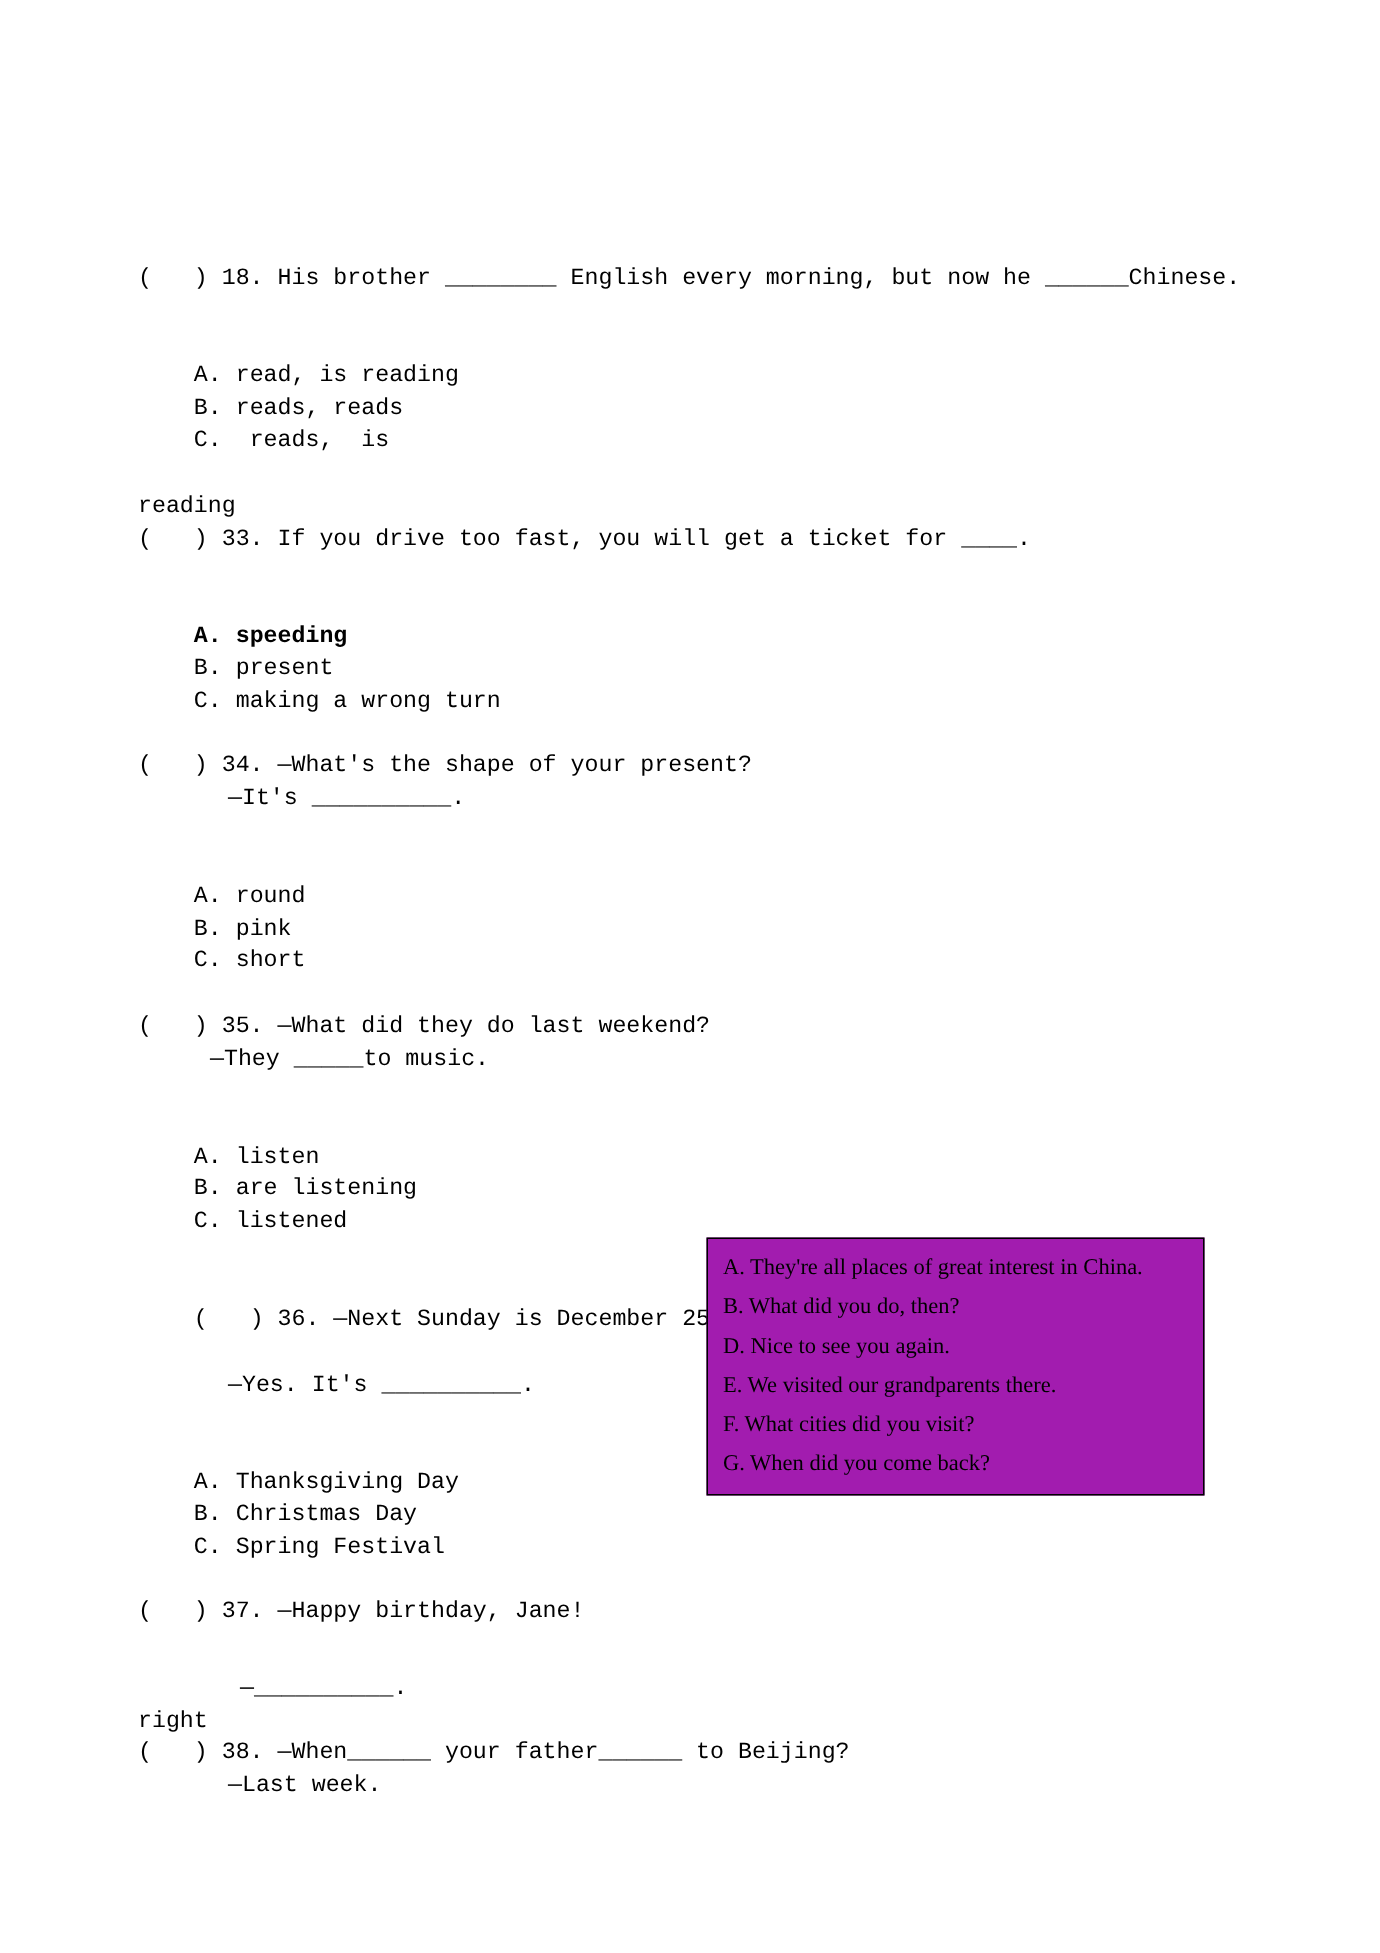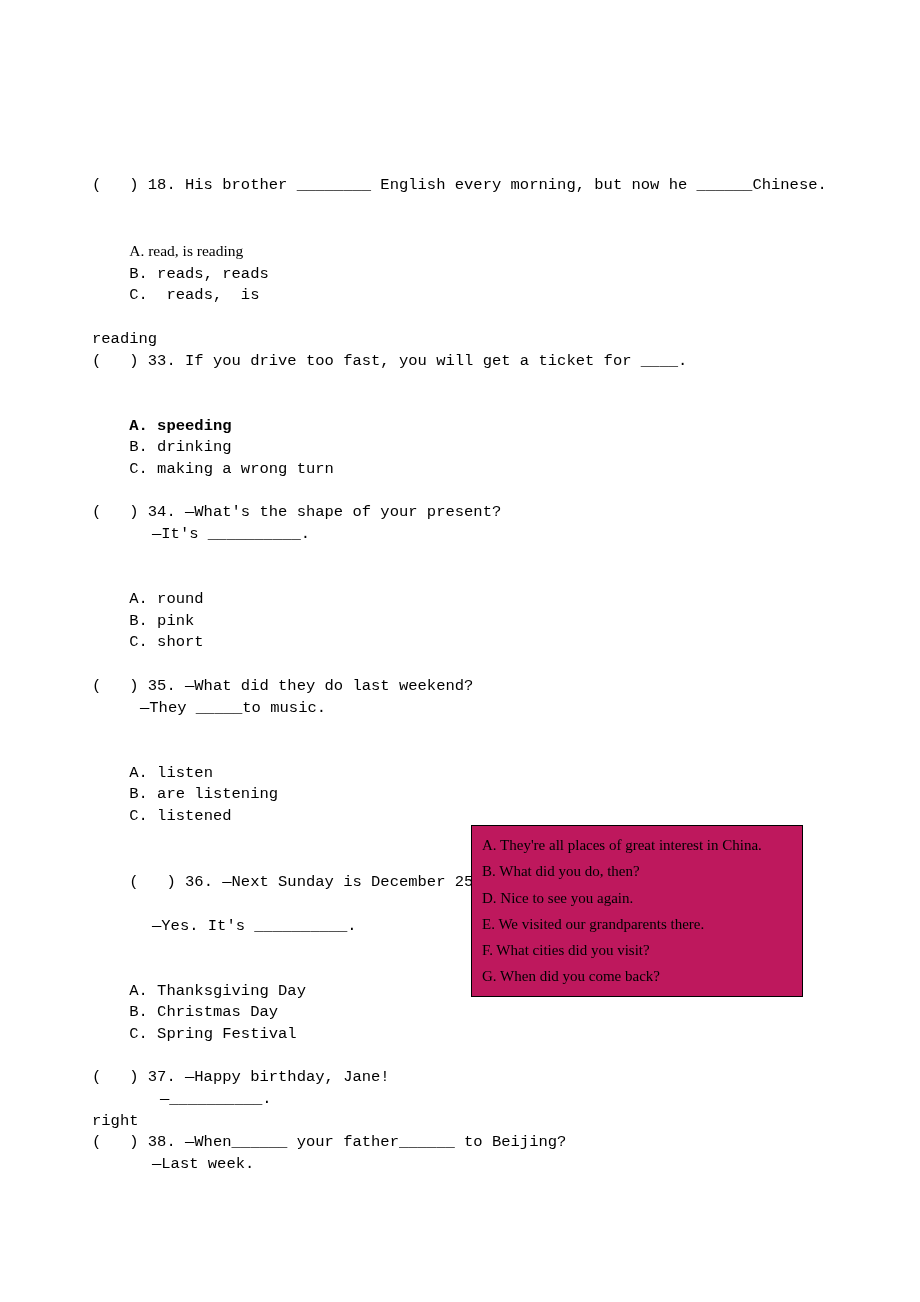--- a/index.html
+++ b/index.html
@@ -18,50 +18,50 @@
     box-sizing: border-box;
   }
   .line { white-space: pre-wrap; min-height: 21px; }
   .indent1 { padding-left: 60px; }
   .indent2 { padding-left: 30px; }
   .options-box {
     position: absolute;
     right: 117px;
     top: 825px;
     border: 1px solid #000;
-    background: #be185d;
+    background: #a21caf;
     padding: 6px 10px;
     width: 332px;
     box-sizing: border-box;
     font-family: "Times New Roman", serif;
     font-size: 15px;
     line-height: 1.75;
   }
   .options-box div { white-space: nowrap; }
   sup { font-size: 10px; vertical-align: super; }
 </style>
 </head>
 <body>
 
 <div class="page">
 
   <div class="line">(   ) 18. His brother ________ English every morning, but now he ______Chinese.</div>
   <div class="line">
     <span style="display:inline-block;width:60px;"></span>
-    <span style="display:inline-block;width:196px;font-family:Liberation Serif, serif;">A. read, is reading</span>
+    <span style="display:inline-block;width:196px;">A. read, is reading</span>
     <span style="display:inline-block;width:216px;">B. reads, reads</span>
     <span>C.  reads,  is</span>
   </div>
   <div class="line">reading</div>
 
   <div class="line">(   ) 33. If you drive too fast, you will get a ticket for ____.</div>
   <div class="line">
     <span style="display:inline-block;width:60px;"></span>
     <span style="display:inline-block;width:174px;font-weight:bold;">A. speeding</span>
-    <span style="display:inline-block;width:204px;">B. drinking</span>
+    <span style="display:inline-block;width:204px;">B. present</span>
     <span>C. making a wrong turn</span>
   </div>
 
   <div class="line">(   ) 34. —What's the shape of your present?</div>
   <div class="line indent1">—It's __________.</div>
   <div class="line">
     <span style="display:inline-block;width:76px;"></span>
     <span style="display:inline-block;width:158px;">A. round</span>
     <span style="display:inline-block;width:274px;">B. pink</span>
     <span>C. short</span>
@@ -81,21 +81,21 @@
   </div>
   <div class="line indent1">—Yes. It's __________.</div>
   <div class="line">
     <span style="display:inline-block;width:76px;"></span>
     <span style="display:inline-block;width:178px;">A. Thanksgiving Day</span>
     <span style="display:inline-block;width:214px;">B. Christmas Day</span>
     <span>C. Spring Festival</span>
   </div>
 
   <div class="line">(   ) 37. —Happy birthday, Jane!</div>
-  <div class="line indent2" style="padding-left:68px;">—__________.</div>
+  <div class="line indent2" style="padding-left:68px;margin-top:29px;">—__________.</div>
   <div class="line">right</div>
 
   <div class="line">(   ) 38. —When______ your father______ to Beijing?</div>
   <div class="line indent1">—Last week.</div>
 
 </div>
 
 <div class="options-box">
   <div>A. They're all places of great interest in China.</div>
   <div>B. What did you do, then?</div>

